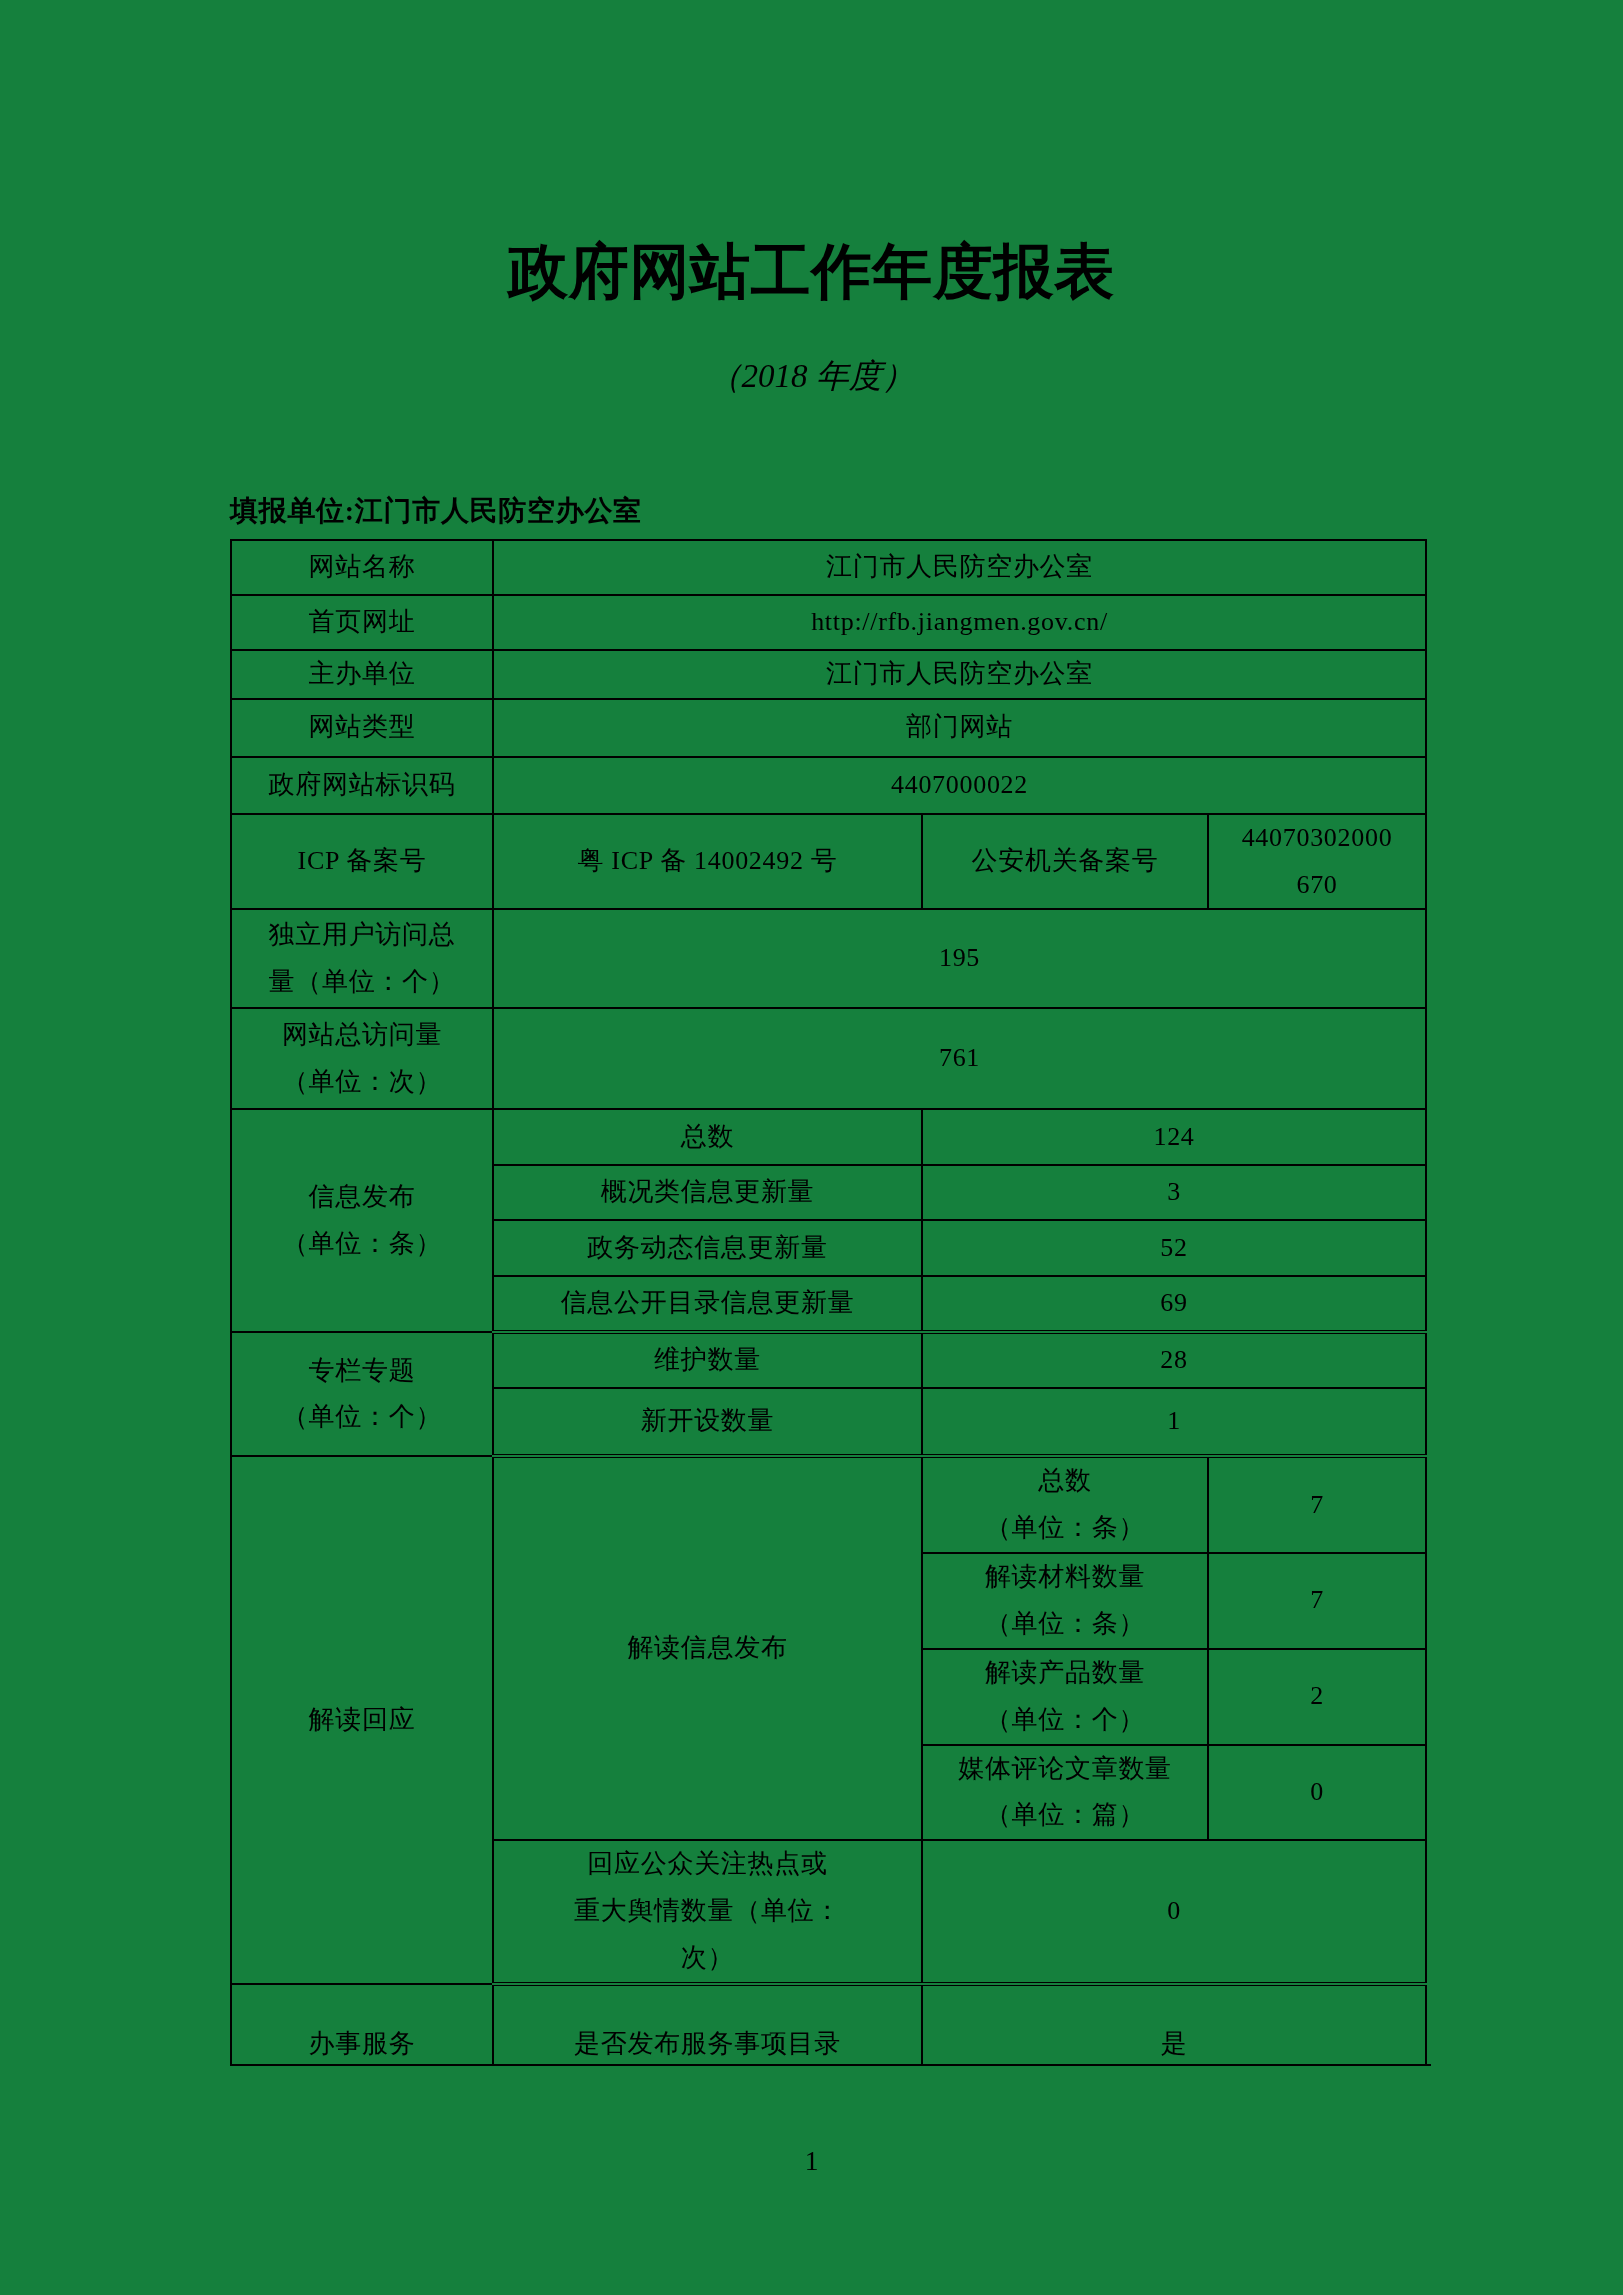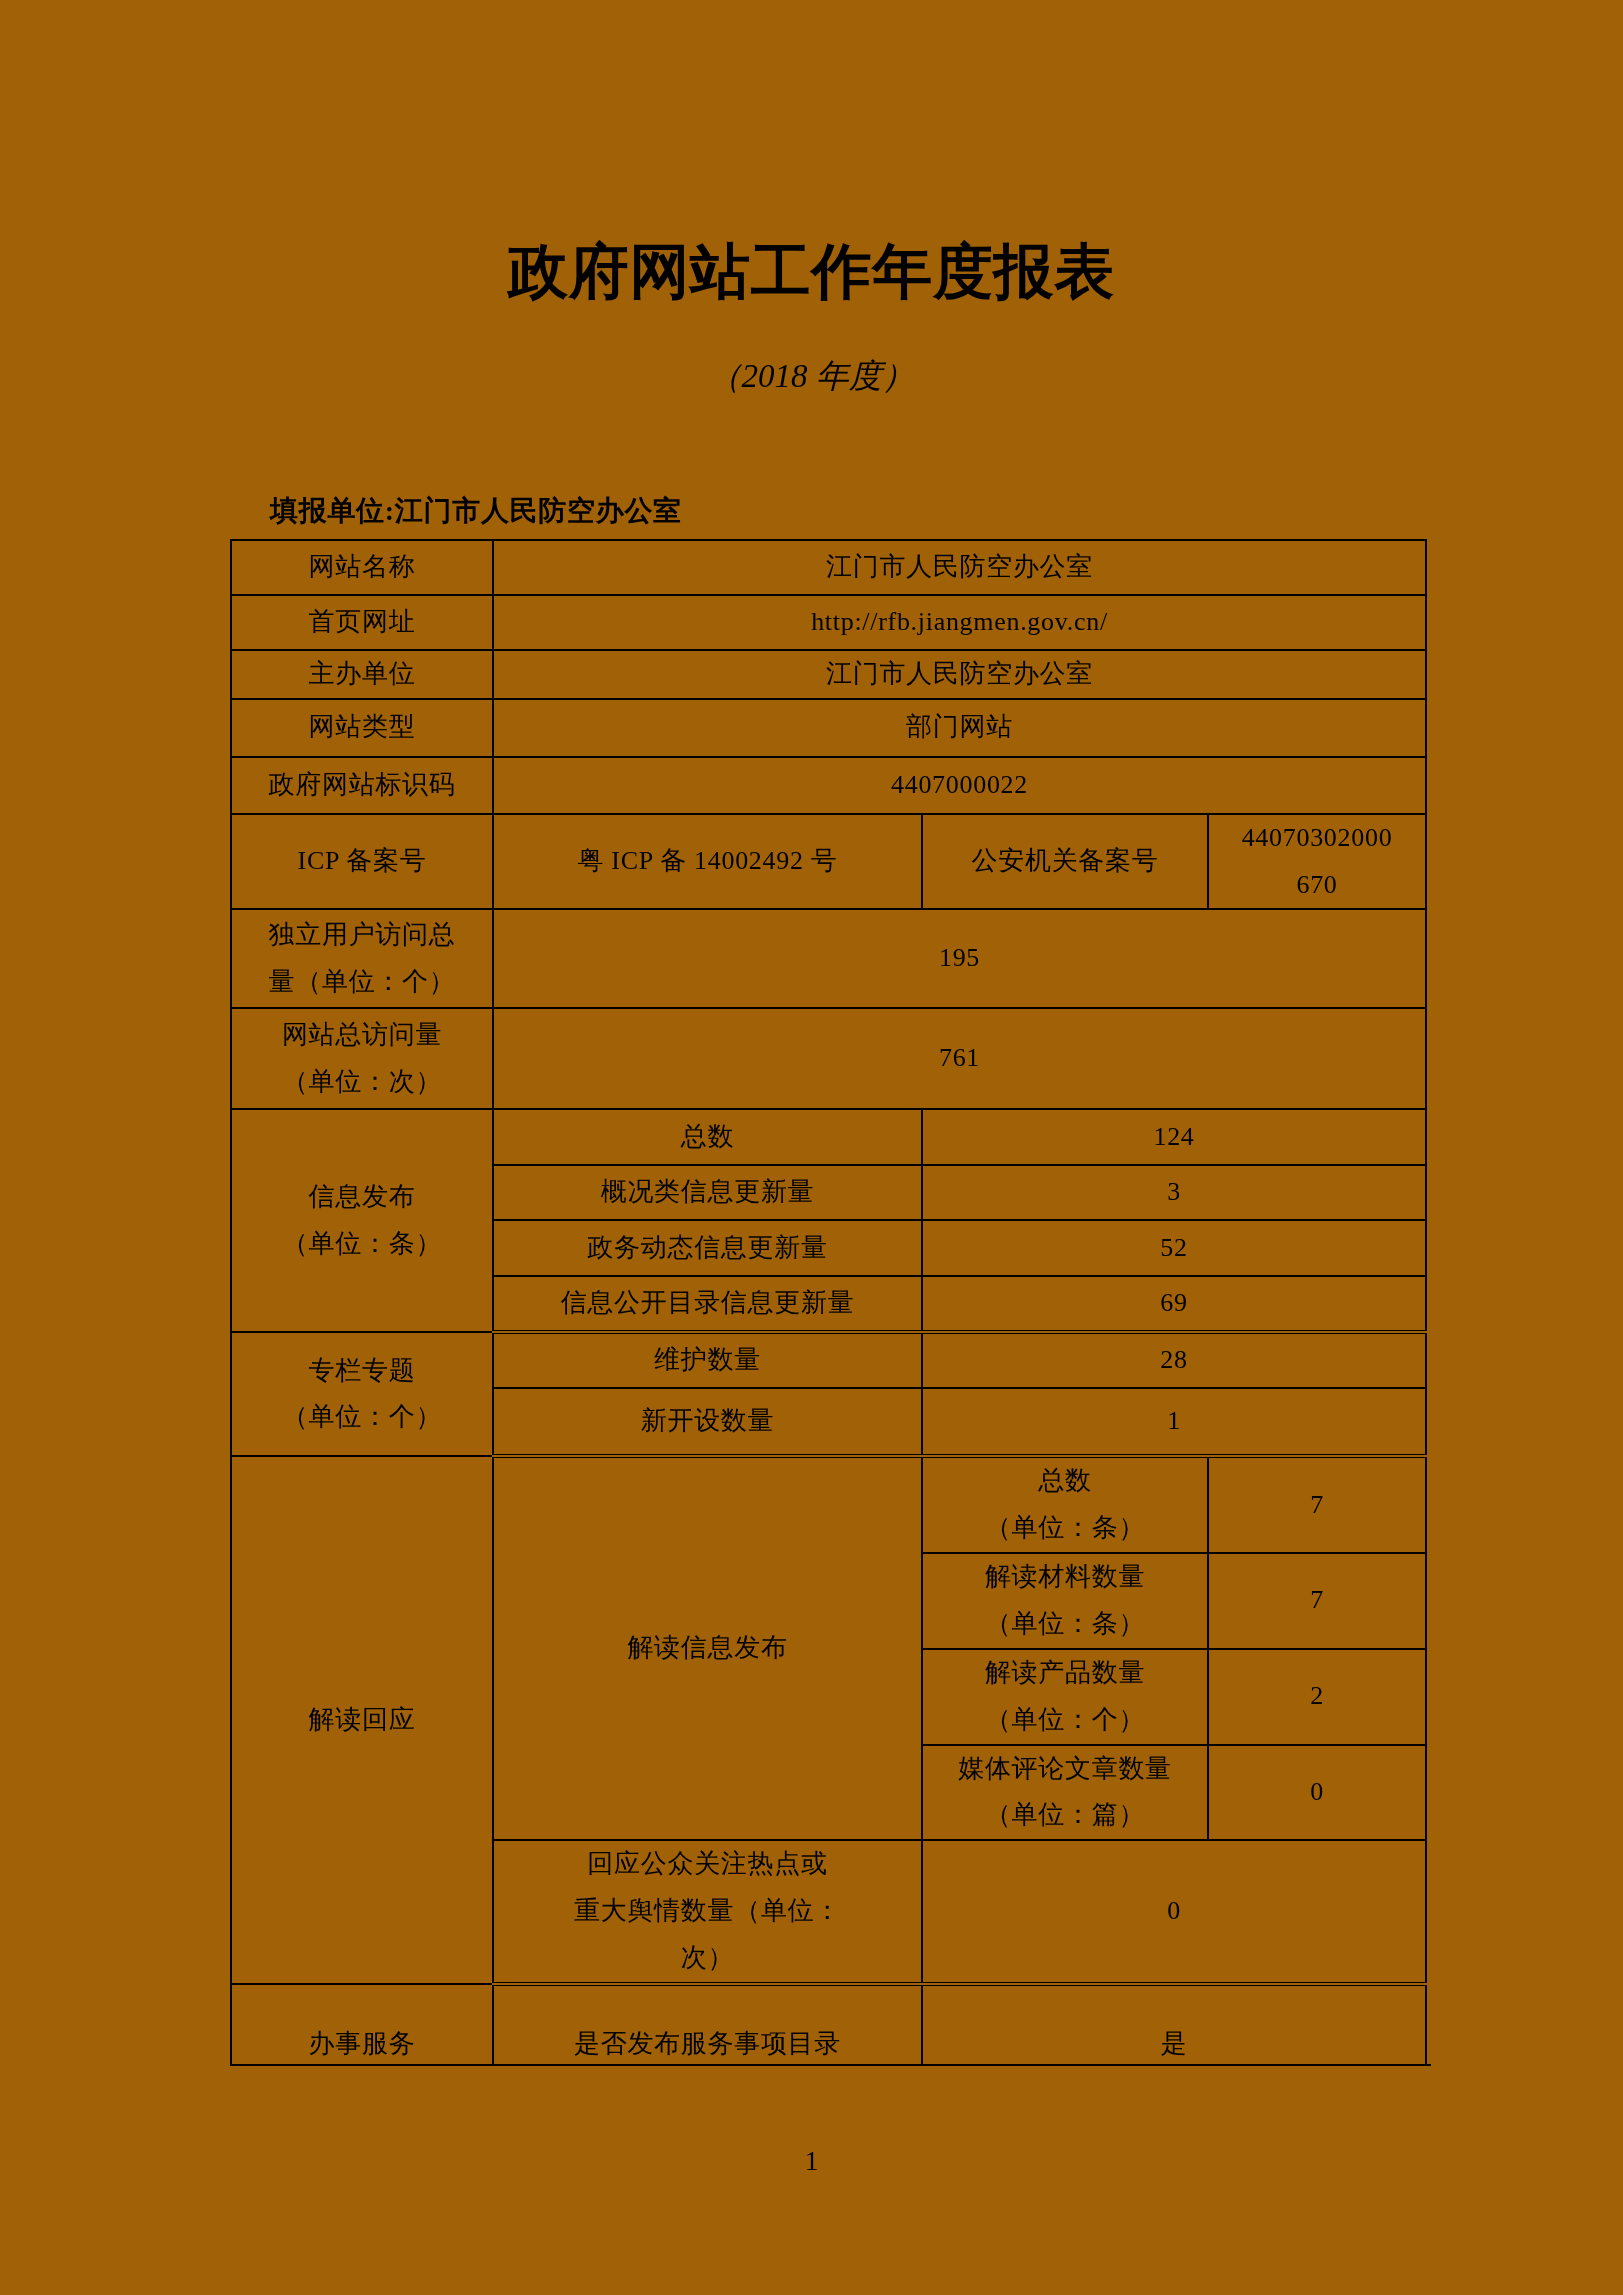--- a/index.html
+++ b/index.html
@@ -3,35 +3,35 @@
 <meta charset="utf-8">
 <style>
   html, body { margin: 0; padding: 0; background: #ffffff; }
   body {
     width: 1623px; height: 2295px;
     font-family: "Liberation Serif", "DejaVu Serif", serif;
     color: #000;
   }
   .page {
     position: relative; width: 1623px; height: 2295px;
-    background: #a16207; overflow: hidden;
+    background: #15803d; overflow: hidden;
   }
   .doc-title {
     position: absolute; top: 236px; left: 0; width: 100%;
     text-align: center;
     font-family: "Liberation Sans", "DejaVu Sans", sans-serif;
     font-weight: 700; font-size: 60px; line-height: 1.2; letter-spacing: 0.7px;
   }
   .doc-subtitle {
     position: absolute; top: 357px; left: 0; width: 100%;
     text-align: center; font-size: 33px; line-height: 1.2; font-style: italic;
   }
   .report-unit {
     position: absolute; top: 492px; left: 230px;
-    font-size: 28px; font-weight: 700; letter-spacing: 0.7px; margin-left: 40px;
+    font-size: 28px; font-weight: 700; letter-spacing: 0.7px;
   }
   .table-clip {
     position: absolute; top: 539px; left: 230px;
     width: 1201px; height: 1525px; overflow: hidden;
     border-bottom: 2.6px solid #000;
   }
   table.report {
     border-collapse: collapse; table-layout: fixed;
     width: 1196px; border: 2.6px solid #000;
   }

